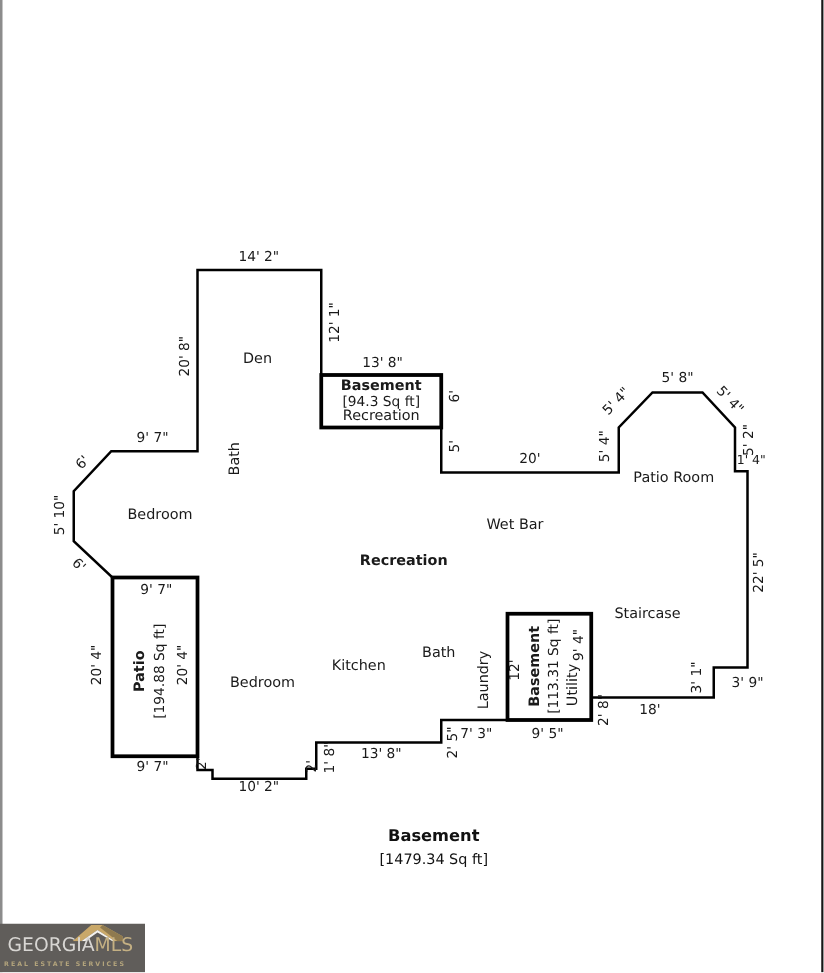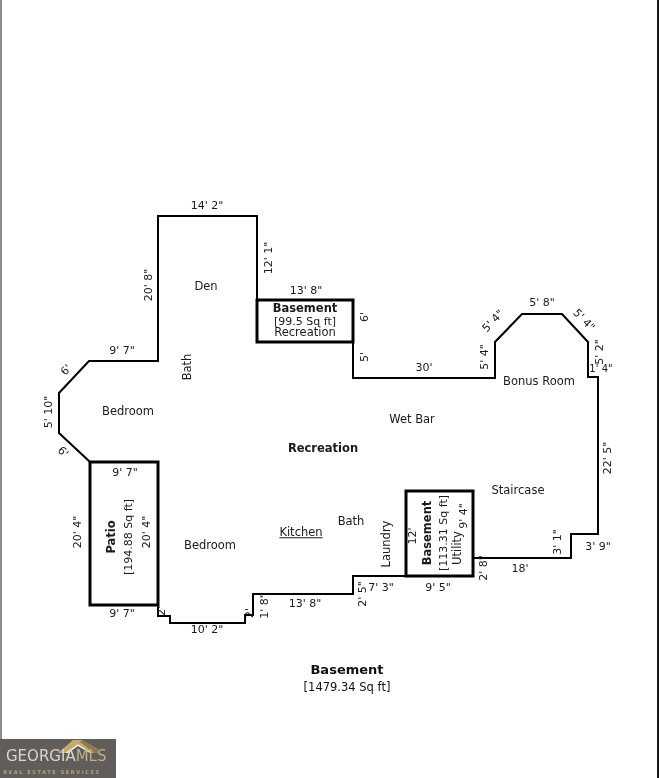--- a/index.html
+++ b/index.html
@@ -52,21 +52,21 @@
       <div class="lbl" style="left: 207px; top: 205px; transform: translate(-50%, -50%) rotate(0deg);">14' 2"</div>
       <div class="lbl" style="left: 148px; top: 285px; transform: translate(-50%, -50%) rotate(-90deg);">20' 8"</div>
       <div class="lbl" style="left: 268px; top: 258px; transform: translate(-50%, -50%) rotate(-90deg);">12' 1"</div>
       <div class="lbl" style="left: 306px; top: 290px; transform: translate(-50%, -50%) rotate(0deg);">13' 8"</div>
       <div class="lbl" style="left: 364px; top: 317px; transform: translate(-50%, -50%) rotate(-90deg);">6'</div>
       <div class="lbl" style="left: 364px; top: 357px; transform: translate(-50%, -50%) rotate(-90deg);">5'</div>
       <div class="lbl" style="left: 122px; top: 350px; transform: translate(-50%, -50%) rotate(0deg);">9' 7"</div>
       <div class="lbl" style="left: 66px; top: 370px; transform: translate(-50%, -50%) rotate(-47deg);">6'</div>
       <div class="lbl" style="left: 48px; top: 412px; transform: translate(-50%, -50%) rotate(-90deg);">5' 10"</div>
       <div class="lbl" style="left: 63px; top: 452px; transform: translate(-50%, -50%) rotate(44deg);">6'</div>
-      <div class="lbl" style="left: 424px; top: 367px; transform: translate(-50%, -50%) rotate(0deg);">30'</div>
+      <div class="lbl" style="left: 424px; top: 367px; transform: translate(-50%, -50%) rotate(0deg);">20'</div>
       <div class="lbl" style="left: 484px; top: 357px; transform: translate(-50%, -50%) rotate(-90deg);">5' 4"</div>
       <div class="lbl" style="left: 493px; top: 321px; transform: translate(-50%, -50%) rotate(-46deg);">5' 4"</div>
       <div class="lbl" style="left: 542px; top: 302px; transform: translate(-50%, -50%) rotate(0deg);">5' 8"</div>
       <div class="lbl" style="left: 584px; top: 320px; transform: translate(-50%, -50%) rotate(46deg);">5' 4"</div>
       <div class="lbl" style="left: 599px; top: 352px; transform: translate(-50%, -50%) rotate(-90deg);">5' 2"</div>
       <div class="lbl" style="left: 601px; top: 369px; font-size: 10px; transform: translate(-50%, -50%) rotate(0deg);">1' 4"</div>
       <div class="lbl" style="left: 607px; top: 458px; transform: translate(-50%, -50%) rotate(-90deg);">22' 5"</div>
       <div class="lbl" style="left: 598px; top: 546px; transform: translate(-50%, -50%) rotate(0deg);">3' 9"</div>
       <div class="lbl" style="left: 557px; top: 542px; transform: translate(-50%, -50%) rotate(-90deg);">3' 1"</div>
       <div class="lbl" style="left: 520px; top: 568px; transform: translate(-50%, -50%) rotate(0deg);">18'</div>
@@ -82,29 +82,29 @@
       <div class="lbl" style="left: 207px; top: 629px; transform: translate(-50%, -50%) rotate(0deg);">10' 2"</div>
       <div class="lbl" style="left: 161px; top: 611px; transform: translate(-50%, -50%) rotate(-90deg);">2'</div>
       <div class="lbl" style="left: 122px; top: 613px; transform: translate(-50%, -50%) rotate(0deg);">9' 7"</div>
       <div class="lbl" style="left: 125px; top: 472px; transform: translate(-50%, -50%) rotate(0deg);">9' 7"</div>
       <div class="lbl" style="left: 77px; top: 532px; transform: translate(-50%, -50%) rotate(-90deg);">20' 4"</div>
       <div class="lbl" style="left: 146px; top: 532px; transform: translate(-50%, -50%) rotate(-90deg);">20' 4"</div>
       <div class="lbl room" style="left: 206px; top: 287px; transform: translate(-50%, -50%) rotate(0deg);">Den</div>
       <div class="lbl room" style="left: 188px; top: 367px; transform: translate(-50%, -50%) rotate(-90deg);">Bath</div>
       <div class="lbl room" style="left: 128px; top: 412px; transform: translate(-50%, -50%) rotate(0deg);">Bedroom</div>
       <div class="lbl room" style="left: 210px; top: 546px; transform: translate(-50%, -50%) rotate(0deg);">Bedroom</div>
-      <div class="lbl room" style="left: 301px; top: 533px; transform: translate(-50%, -50%) rotate(0deg); text-decoration: underline;">Kitchen</div>
+      <div class="lbl room" style="left: 287px; top: 533px; transform: translate(-50%, -50%) rotate(0deg);">Kitchen</div>
       <div class="lbl room" style="left: 351px; top: 522px; transform: translate(-50%, -50%) rotate(0deg);">Bath</div>
       <div class="lbl room" style="left: 387px; top: 544px; transform: translate(-50%, -50%) rotate(-90deg);">Laundry</div>
       <div class="lbl room" style="left: 412px; top: 420px; transform: translate(-50%, -50%) rotate(0deg);">Wet Bar</div>
       <div class="lbl room" style="left: 323px; top: 449px; transform: translate(-50%, -50%) rotate(0deg); font-weight: bold;">Recreation</div>
-      <div class="lbl room" style="left: 539px; top: 382px; transform: translate(-50%, -50%) rotate(0deg);">Bonus Room</div>
+      <div class="lbl room" style="left: 539px; top: 382px; transform: translate(-50%, -50%) rotate(0deg);">Patio Room</div>
       <div class="lbl room" style="left: 518px; top: 491px; transform: translate(-50%, -50%) rotate(0deg);">Staircase</div>
       <div class="lbl room bold" style="left: 305px; top: 309px; transform: translate(-50%, -50%) rotate(0deg);">Basement</div>
-      <div class="lbl" style="left: 305px; top: 321px; transform: translate(-50%, -50%) rotate(0deg);">[99.5 Sq ft]</div>
+      <div class="lbl" style="left: 305px; top: 321px; transform: translate(-50%, -50%) rotate(0deg);">[94.3 Sq ft]</div>
       <div class="lbl room" style="left: 305px; top: 333px; transform: translate(-50%, -50%) rotate(0deg);">Recreation</div>
       <div class="lbl room bold" style="left: 428px; top: 533px; transform: translate(-50%, -50%) rotate(-90deg);">Basement</div>
       <div class="lbl" style="left: 443px; top: 533px; transform: translate(-50%, -50%) rotate(-90deg);">[113.31 Sq ft]</div>
       <div class="lbl room" style="left: 458px; top: 548px; transform: translate(-50%, -50%) rotate(-90deg);">Utility</div>
       <div class="lbl room bold" style="left: 112px; top: 537px; transform: translate(-50%, -50%) rotate(-90deg);">Patio</div>
       <div class="lbl" style="left: 128px; top: 537px; transform: translate(-50%, -50%) rotate(-90deg);">[194.88 Sq ft]</div>
     </div>
 
   <div class="plan-title">
     <div class="t-name">Basement</div>

